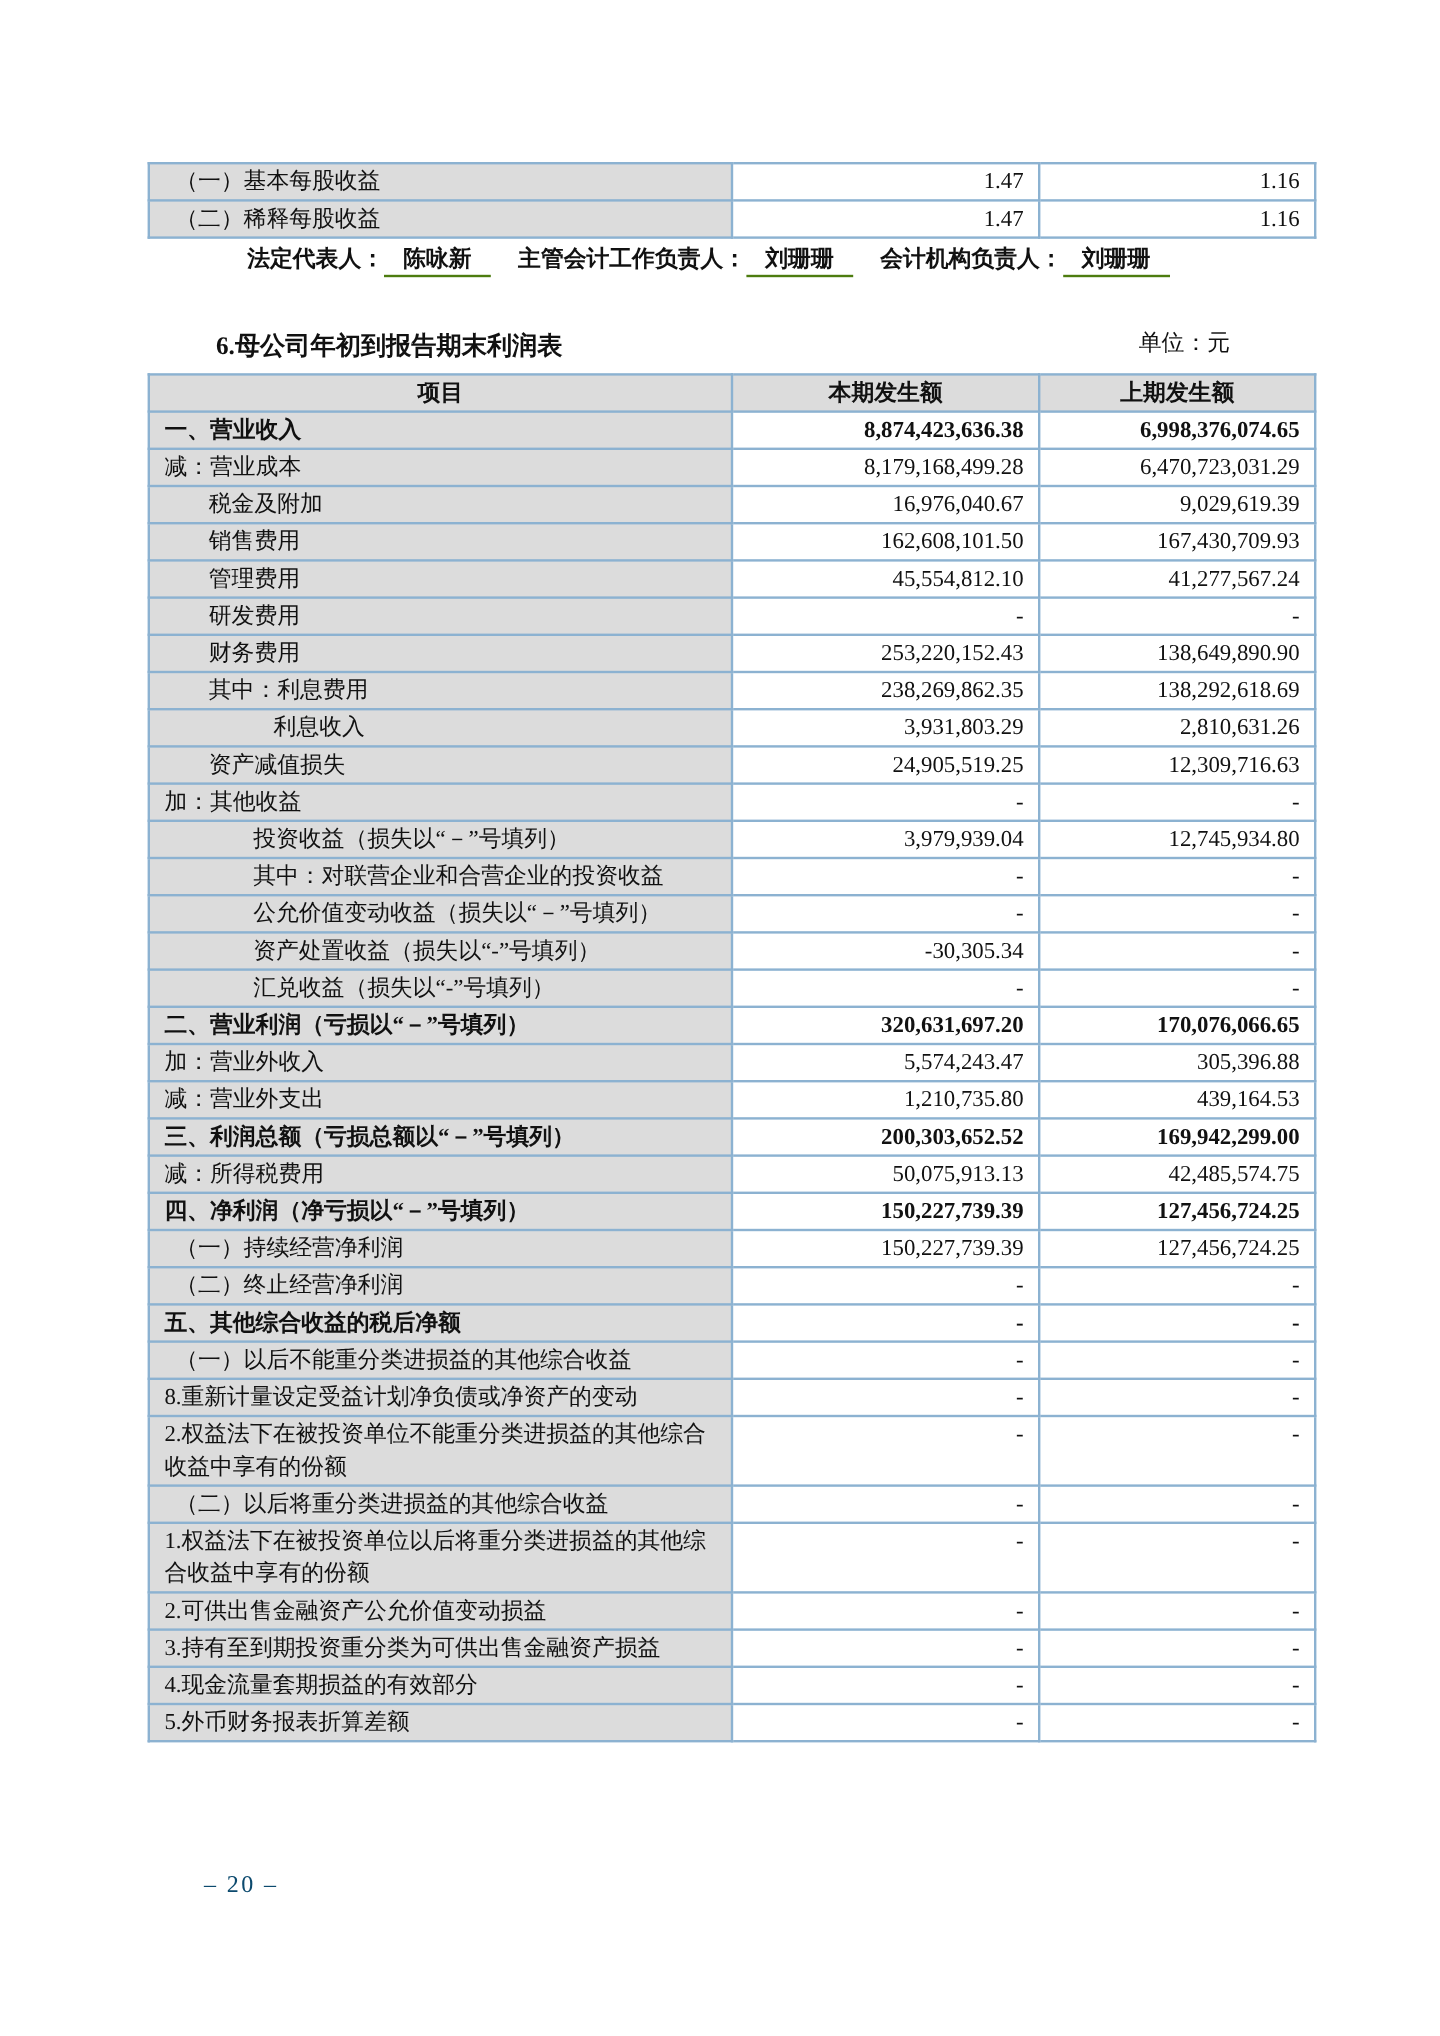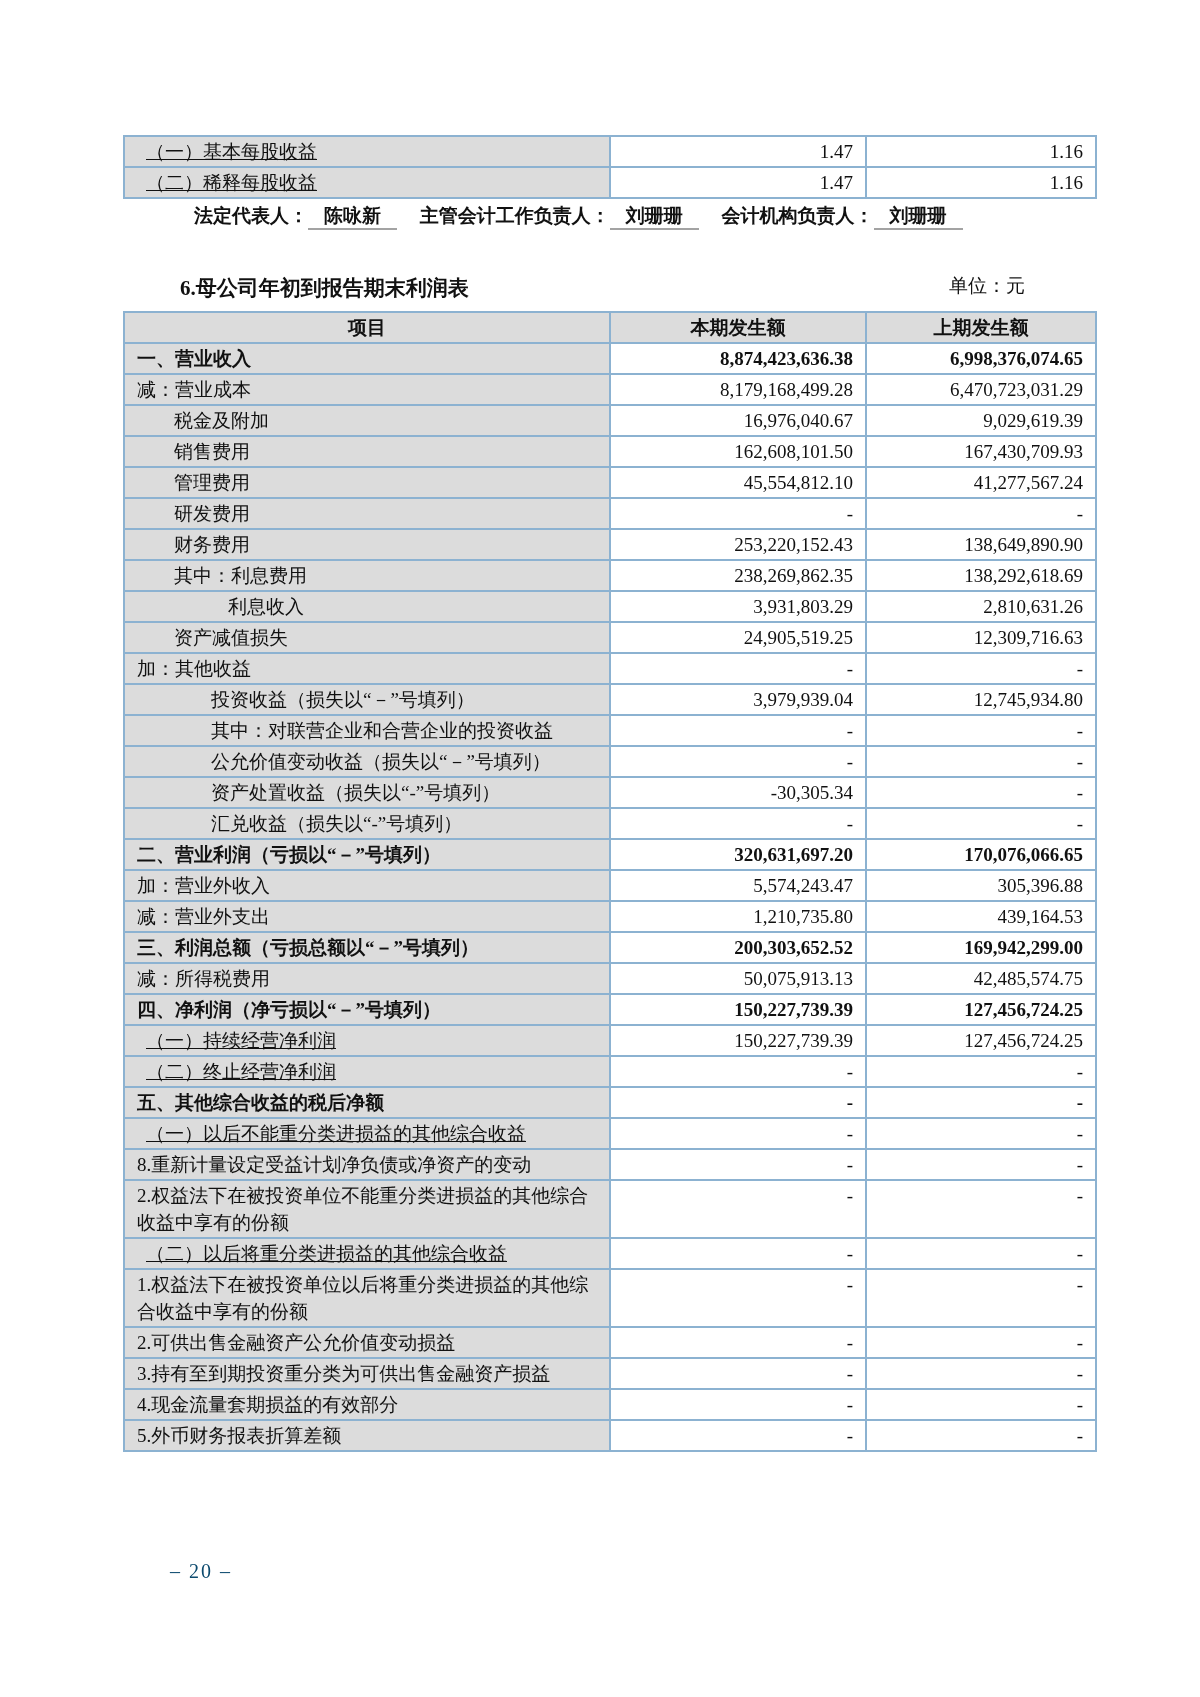--- a/index.html
+++ b/index.html
@@ -25,34 +25,34 @@
     background:#dcdcdc;
     font-weight:bold;
     text-align:center;
   }
   td.lbl{background:#dcdcdc;text-align:left;padding-right:6px;}
   td.amt{
     background:#ffffff;text-align:right;padding-right:12px;
     font-family:"Liberation Serif","DejaVu Serif",serif;
   }
   .ind0{padding-left:12px;}
-  .ind1{padding-left:21px;text-decoration:underline;}
+  .ind1{padding-left:21px;}
   .ind2{padding-left:49px;}
   .ind3{padding-left:86px;}
   .ind4{padding-left:103px;}
   .b{font-weight:bold;}
   #eps-table{position:absolute;left:123px;top:135px;}
   #signature{
     position:absolute;left:194px;top:203px;width:920px;
     font-size:19px;font-weight:bold;white-space:nowrap;
   }
   #signature .sig-label{margin-left:18px;}
-  #signature .sig-label:first-child{margin-left:0;}
+  #signature .sig-label:first-child{margin-left:12px;}
   #signature .sig-name{
-    border-bottom:2px solid #a3a3a3;
+    border-bottom:2px solid #4d7c0f;
     padding:0 16px;
     display:inline-block;
     line-height:24px;
   }
   #section-title{
     position:absolute;left:180px;top:253px;
     font-size:21px;font-weight:bold;margin-top:21px;
   }
   #unit-line{
     position:absolute;left:123px;top:273px;width:972px;

